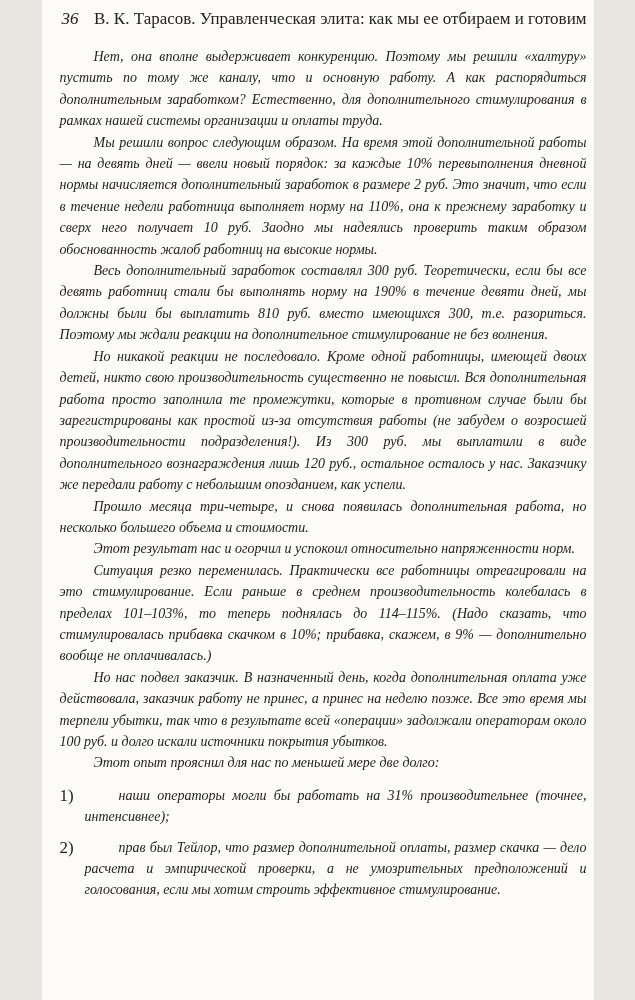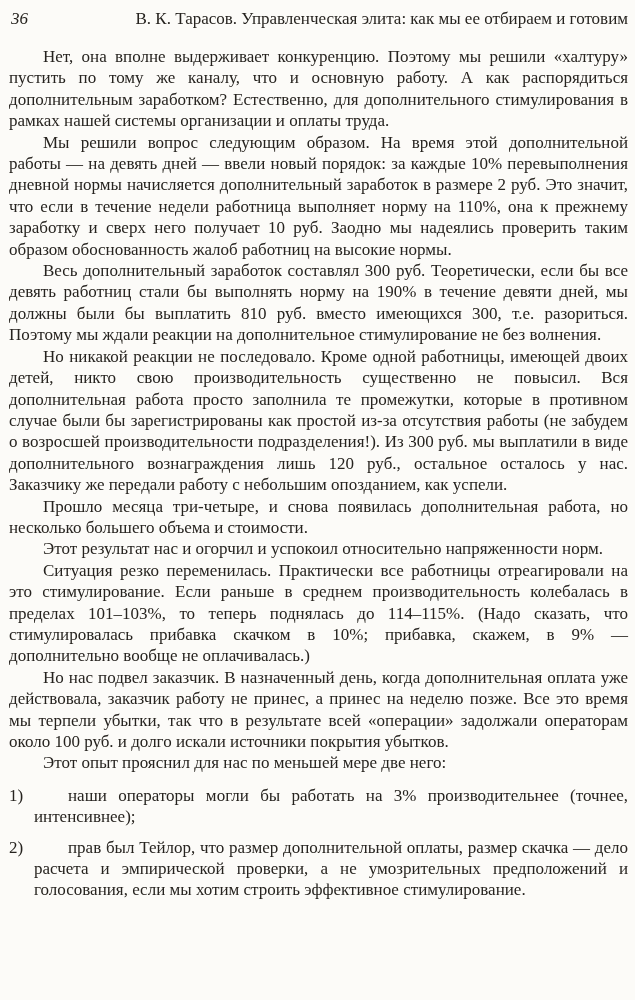--- a/index.html
+++ b/index.html
@@ -2,25 +2,25 @@
 <html lang="ru"><head>
 <meta charset="utf-8">
 <style>
   html, body {
     margin: 0;
     padding: 0;
     background: #e9e7e2;
   }
   .page {
     position: relative;
-    width: 635px;
+    width: 552px;
     height: 1000px;
     margin: 0 auto;
     box-sizing: border-box;
-    padding: 9px 7px 0 9px;
+    padding: 9px 7px 0 18px;
     background: #fcfbf8;
     color: #26231f;
     font-family: "Liberation Serif", "DejaVu Serif", serif;
     overflow: hidden;
   }
   .running-head {
     display: flex;
     justify-content: space-between;
     align-items: baseline;
     font-size: 17px;
@@ -30,24 +30,25 @@
   .running-head .page-num {
     font-style: italic;
     padding-left: 2px;
   }
   .running-head .title {
     text-align: right;
     white-space: nowrap;
   }
   .body-text p {
     margin: 0;
-    font-size: 17px;
+    font-size: 14px;
     line-height: 21.4px;
     text-align: justify;
     text-indent: 34px;
+    font-style: italic;
   }
   .numbered-list {
     margin-top: 11px;
   }
   .list-item {
     display: flex;
     margin-bottom: 9px;
     font-size: 17px;
     line-height: 21.4px;
   }
@@ -75,26 +76,26 @@
 
   <div class="body-text">
     <p>Нет, она вполне выдерживает конкуренцию. Поэтому мы решили «халтуру» пустить по тому же каналу, что и основную работу. А как распорядиться дополнительным заработком? Естественно, для дополнительного стимулирования в рамках нашей системы организации и оплаты труда.</p>
     <p>Мы решили вопрос следующим образом. На время этой дополнительной работы — на девять дней — ввели новый порядок: за каждые 10% перевыполнения дневной нормы начисляется дополнительный заработок в размере 2 руб. Это значит, что если в течение недели работница выполняет норму на 110%, она к прежнему заработку и сверх него получает 10 руб. Заодно мы надеялись проверить таким образом обоснованность жалоб работниц на высокие нормы.</p>
     <p>Весь дополнительный заработок составлял 300 руб. Теоретически, если бы все девять работниц стали бы выполнять норму на 190% в течение девяти дней, мы должны были бы выплатить 810 руб. вместо имеющихся 300, т.е. разориться. Поэтому мы ждали реакции на дополнительное стимулирование не без волнения.</p>
     <p>Но никакой реакции не последовало. Кроме одной работницы, имеющей двоих детей, никто свою производительность существенно не повысил. Вся дополнительная работа просто заполнила те промежутки, которые в противном случае были бы зарегистрированы как простой из-за отсутствия работы (не забудем о возросшей производительности подразделения!). Из 300 руб. мы выплатили в виде дополнительного вознаграждения лишь 120 руб., остальное осталось у нас. Заказчику же передали работу с небольшим опозданием, как успели.</p>
     <p>Прошло месяца три-четыре, и снова появилась дополнительная работа, но несколько большего объема и стоимости.</p>
     <p>Этот результат нас и огорчил и успокоил относительно напряженности норм.</p>
     <p>Ситуация резко переменилась. Практически все работницы отреагировали на это стимулирование. Если раньше в среднем производительность колебалась в пределах 101–103%, то теперь поднялась до 114–115%. (Надо сказать, что стимулировалась прибавка скачком в 10%; прибавка, скажем, в 9% — дополнительно вообще не оплачивалась.)</p>
     <p>Но нас подвел заказчик. В назначенный день, когда дополнительная оплата уже действовала, заказчик работу не принес, а принес на неделю позже. Все это время мы терпели убытки, так что в результате всей «операции» задолжали операторам около 100 руб. и долго искали источники покрытия убытков.</p>
-    <p>Этот опыт прояснил для нас по меньшей мере две него:</p>
+    <p>Этот опыт прояснил для нас по меньшей мере две долго:</p>
 
     <div class="numbered-list">
       <div class="list-item">
         <span class="marker">1)</span>
-        <p class="item-text">наши операторы могли бы работать на 3% производительнее (точнее, интенсивнее);</p>
+        <p class="item-text">наши операторы могли бы работать на 31% производительнее (точнее, интенсивнее);</p>
       </div>
       <div class="list-item">
         <span class="marker">2)</span>
         <p class="item-text">прав был Тейлор, что размер дополнительной оплаты, размер скачка — дело расчета и эмпирической проверки, а не умозрительных предположений и голосования, если мы хотим строить эффективное стимулирование.</p>
       </div>
     </div>
   </div>
 
 </div>
 

